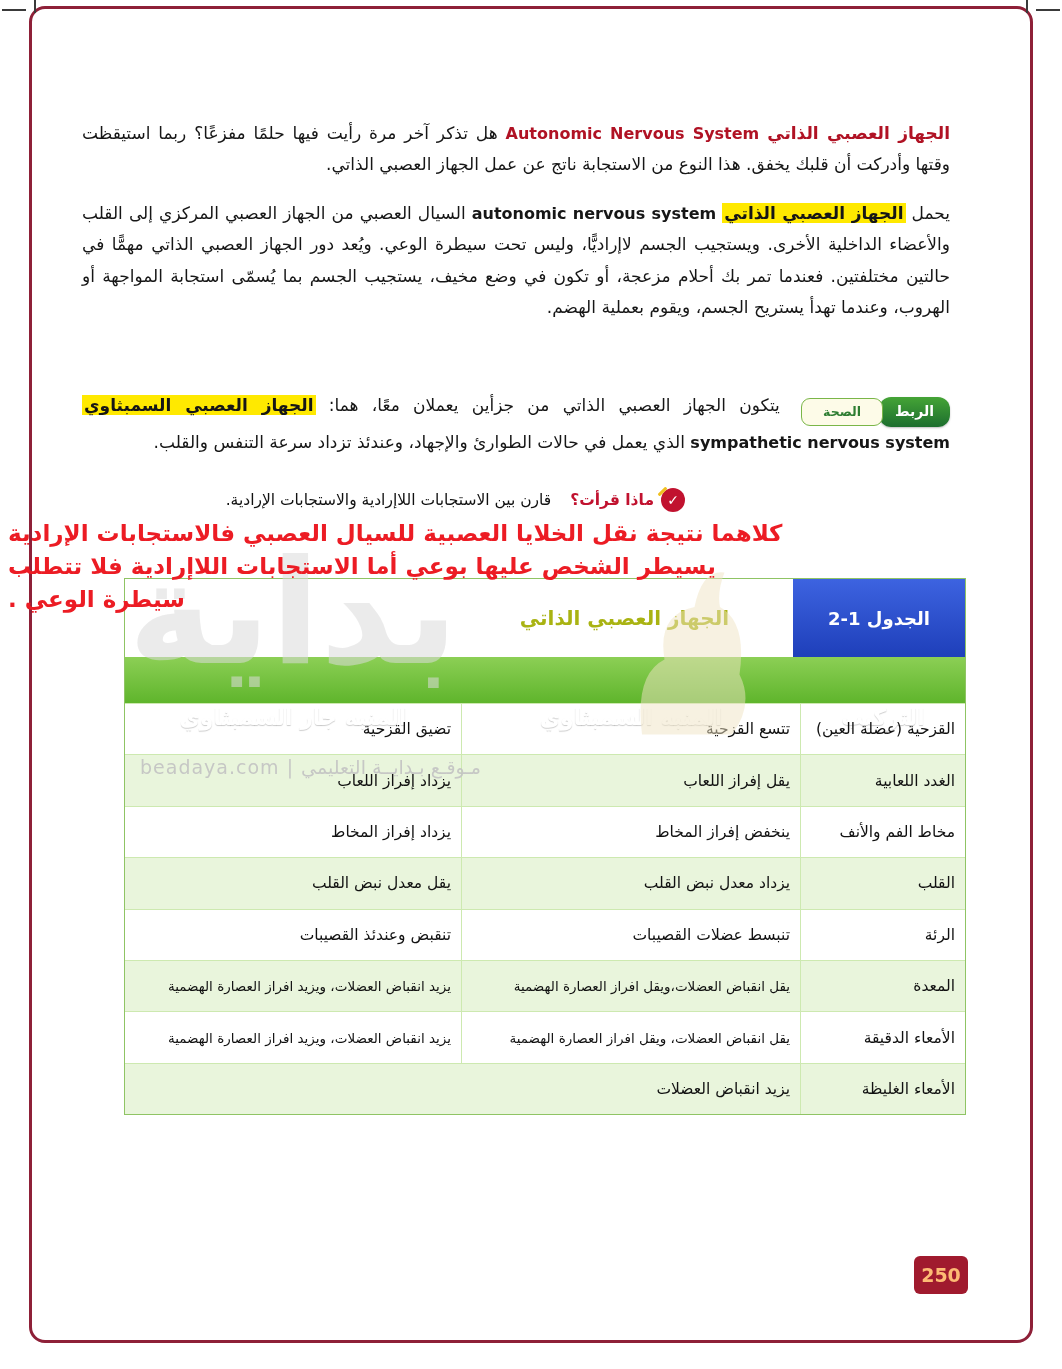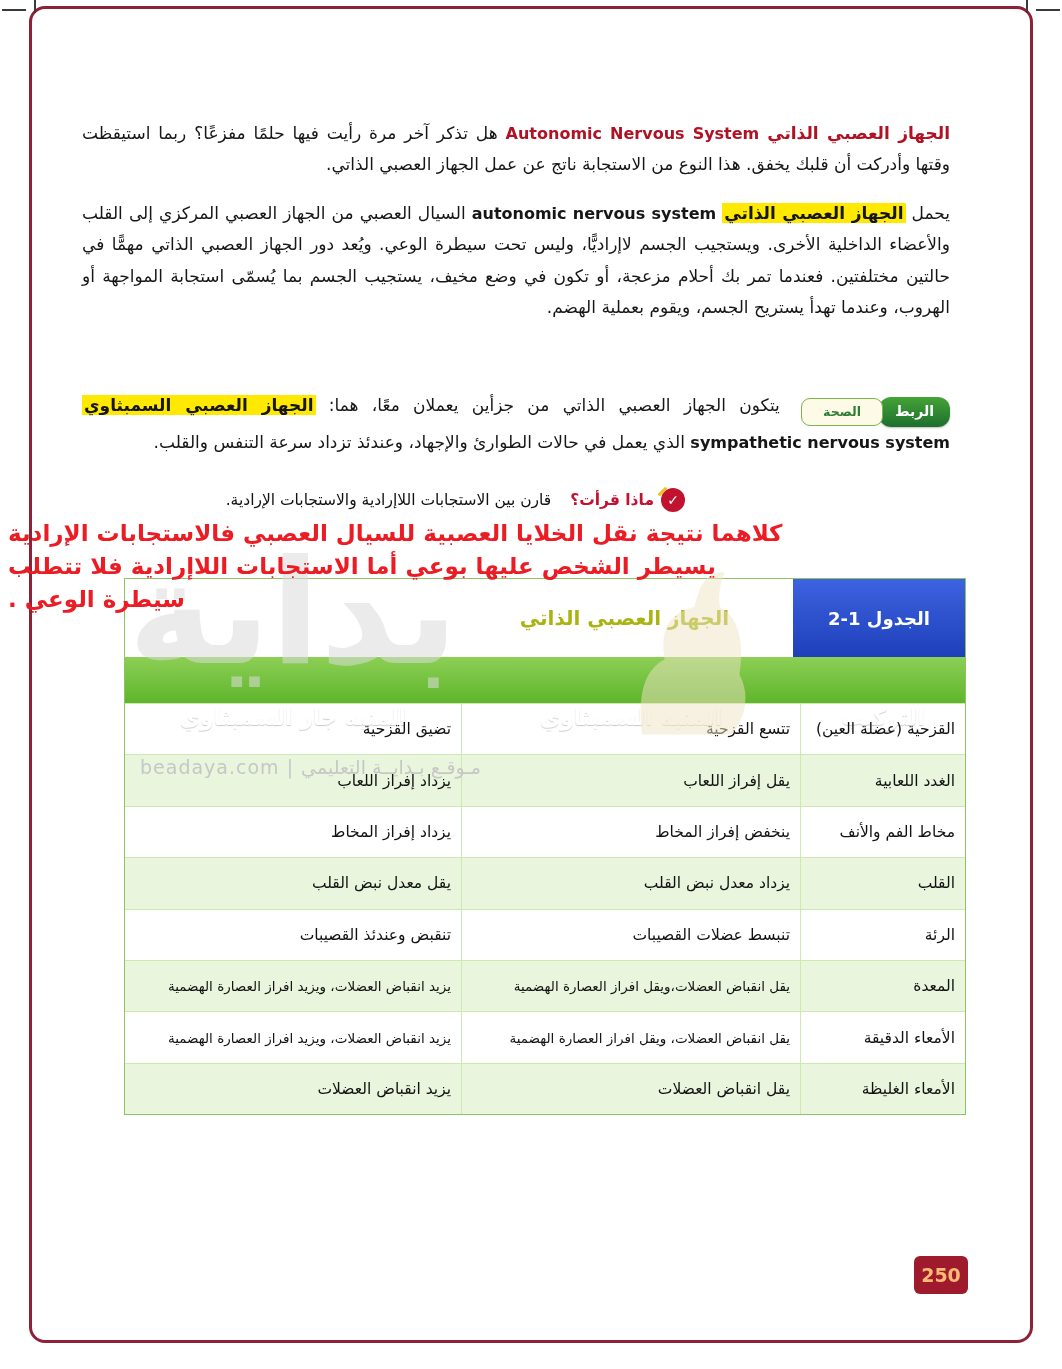--- a/index.html
+++ b/index.html
@@ -213,21 +213,20 @@
     <div class="cell small">يقل انقباض العضلات،ويقل افراز العصارة الهضمية</div>
     <div class="cell small">يزيد انقباض العضلات، ويزيد افراز العصارة الهضمية</div>
   </div>
   <div class="t-row">
     <div class="cell">الأمعاء الدقيقة</div>
     <div class="cell small">يقل انقباض العضلات، ويقل افراز العصارة الهضمية</div>
     <div class="cell small">يزيد انقباض العضلات، ويزيد افراز العصارة الهضمية</div>
   </div>
   <div class="t-row alt">
     <div class="cell">الأمعاء الغليظة</div>
-    <div class="cell">يقل انقباض العضلات</div>
     <div class="cell">يزيد انقباض العضلات</div>
   </div>
 </div>
 
 <div class="wm-big">بداية</div>
 <div class="wm-line">beadaya.com | مـوقـع بـدايــة التعليمي</div>
 <div class="wm-camel">
   <svg viewBox="0 0 100 140" width="150" height="215">
     <path d="M20 120 Q15 80 35 70 Q30 40 55 35 Q60 10 75 12 Q70 25 72 35 Q90 45 85 80 Q95 100 80 120 Z" fill="#f0e4c4"></path>
   </svg>

